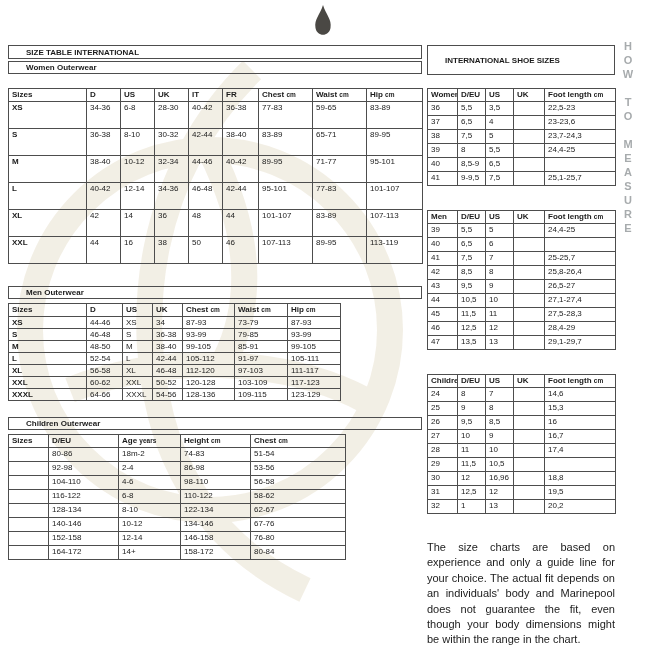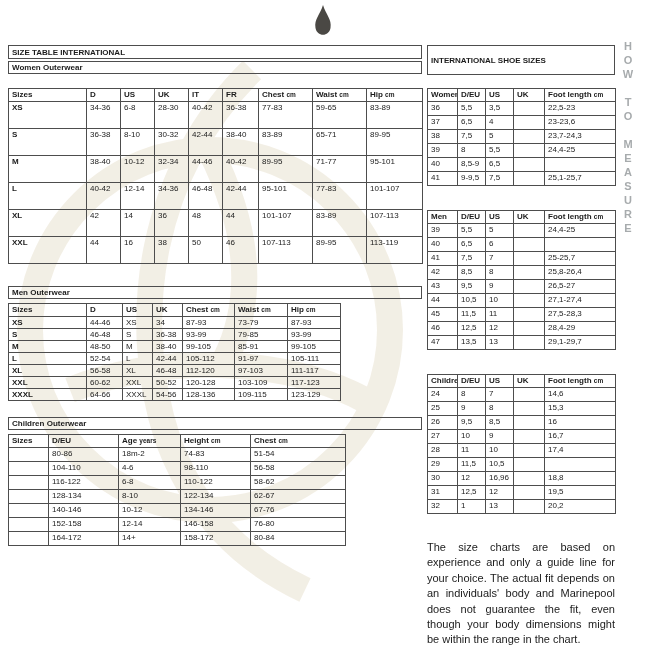--- a/index.html
+++ b/index.html
@@ -4,21 +4,21 @@
 <style>
   * { margin:0; padding:0; box-sizing:border-box; }
   html,body { width:650px; height:650px; }
   body { background:#fff; font-family:"Liberation Sans", sans-serif; color:#1b1b1b; }
   .page { position:relative; width:650px; height:650px; background:#fff; overflow:hidden; }
 
   .watermark { position:absolute; left:0; top:60px; pointer-events:none; }
   .top-mark { position:absolute; left:310px; top:4px; }
 
   .box { position:absolute; border:1px solid #4d4d4d; font-weight:bold; font-size:8px;
-         display:flex; align-items:center; padding-left:3px; background:transparent; }
+         display:flex; align-items:center; padding-left:17px; background:transparent; }
   .left-title    { left:8px;   top:45px; width:414px; height:14px; }
   .right-title   { left:427px; top:45px; width:188px; height:30px; }
   .women-ow-label    { left:8px; top:61px;  width:414px; height:13px; }
   .men-ow-label      { left:8px; top:286px; width:414px; height:13px; }
   .children-ow-label { left:8px; top:417px; width:414px; height:13px; }
 
   table { position:absolute; border-collapse:collapse; table-layout:fixed; background:transparent; }
   th, td { border:1px solid #4d4d4d; font-size:8px; padding:1px 3px; text-align:left;
            vertical-align:top; overflow:hidden; white-space:nowrap; }
   th { font-weight:bold; height:13px; }
@@ -263,20 +263,27 @@
     <tbody>
         <tr>
           <td></td>
           <td>80-86</td>
           <td>18m-2</td>
           <td>74-83</td>
           <td>51-54</td>
         </tr>
         <tr>
           <td></td>
+          <td>92-98</td>
+          <td>2-4</td>
+          <td>86-98</td>
+          <td>53-56</td>
+        </tr>
+        <tr>
+          <td></td>
           <td>104-110</td>
           <td>4-6</td>
           <td>98-110</td>
           <td>56-58</td>
         </tr>
         <tr>
           <td></td>
           <td>116-122</td>
           <td>6-8</td>
           <td>110-122</td>

